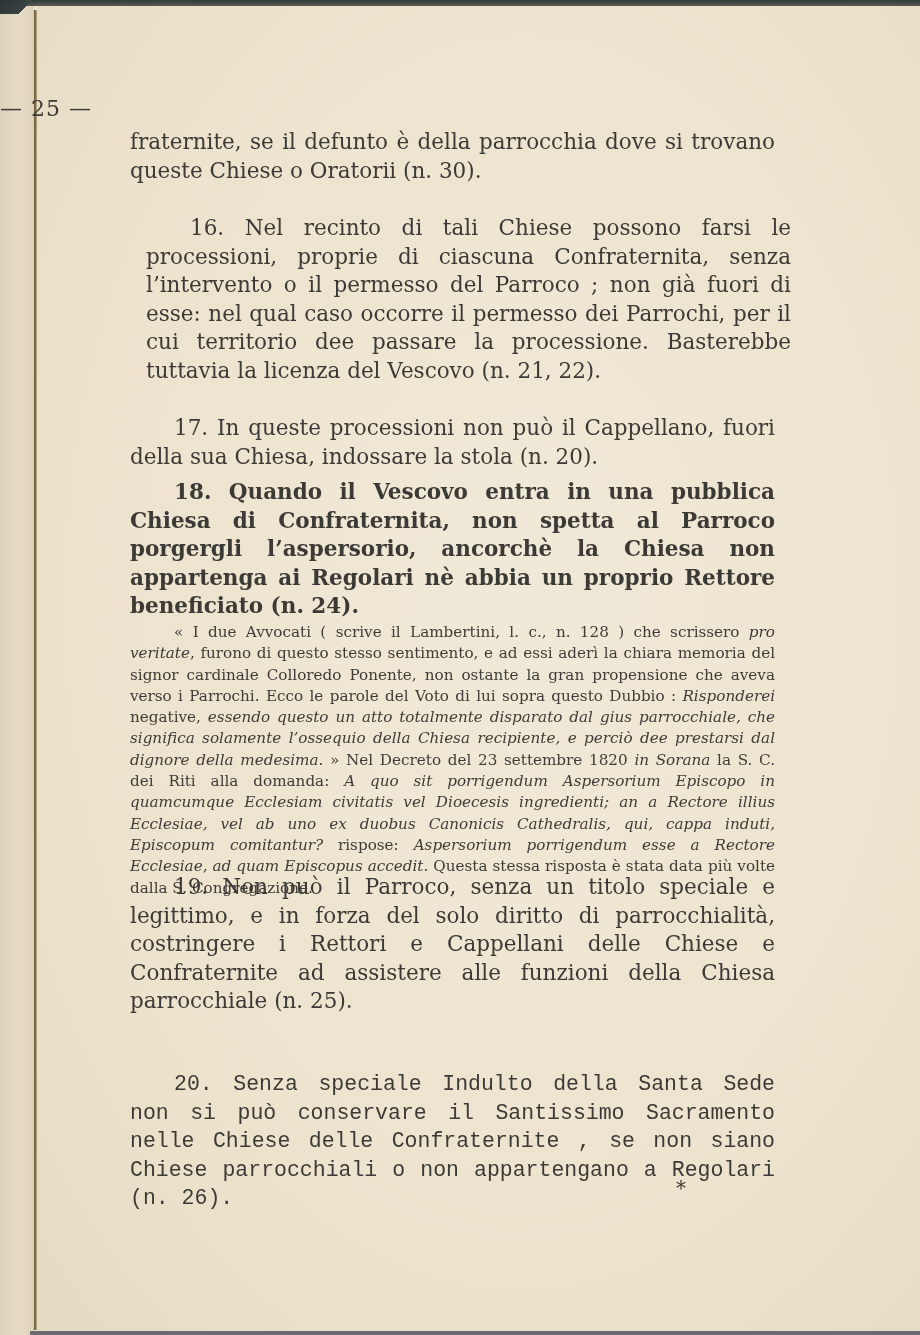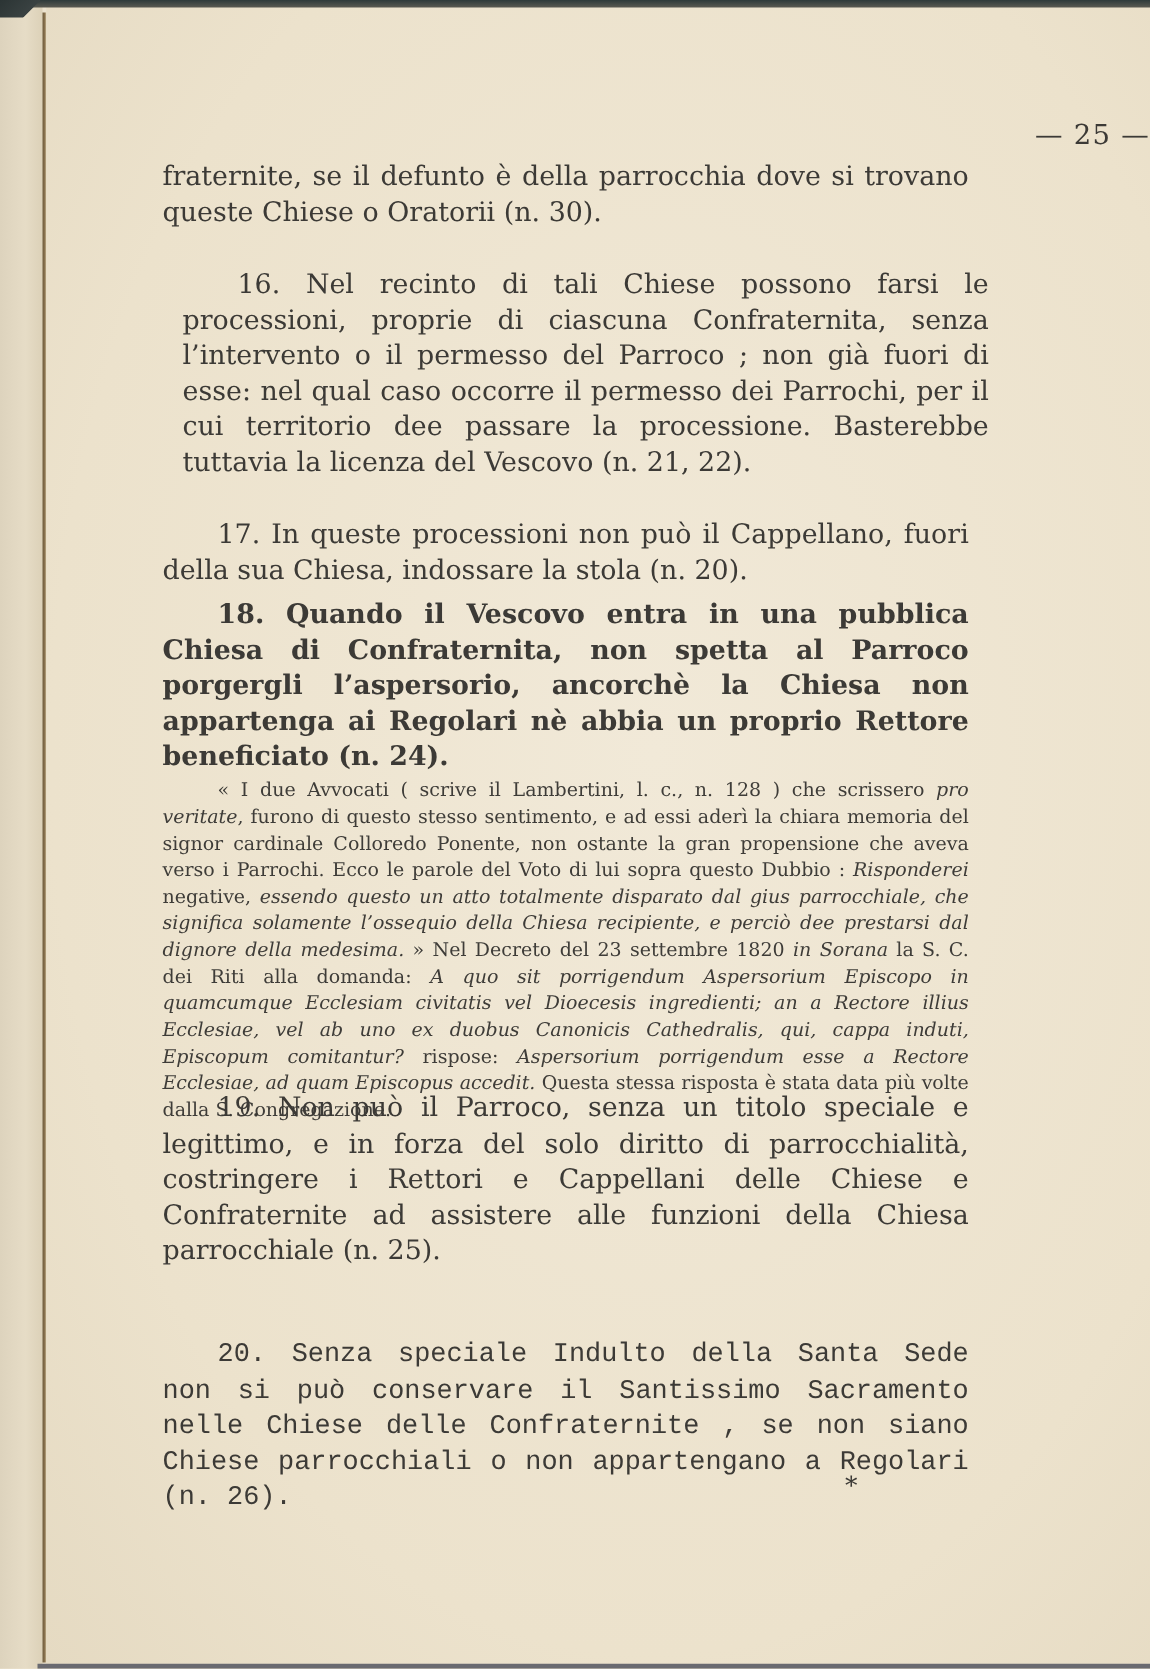--- a/index.html
+++ b/index.html
@@ -31,21 +31,21 @@
     }
     .page {
       position: absolute; left: 37px; top: 5px; width: 883px; height: 1326px;
       background: radial-gradient(ellipse at 55% 45%, #f1e9d8 0%, #ece2cc 70%, #e5dac2 100%);
     }
     .text {
       position: absolute; left: 130px; width: 645px;
       color: #3c3a36;
     }
     .page-number {
-      position: absolute; top: 96px; left: 0; width: 920px; text-align: right;
+      position: absolute; top: 96px; left: 0; width: 920px; text-align: left;
       font-size: 22px; color: #3c3a36; letter-spacing: 1px;
     }
     .para {
       font-size: 21.5px; line-height: 28.6px; text-align: justify;
       text-align-last: left; margin: 0;
     }
     .para .indent { display: inline-block; width: 44px; }
     .note {
       font-size: 15.2px; line-height: 21.3px; text-align: justify; margin: 0;
       color: #3e3c38;

